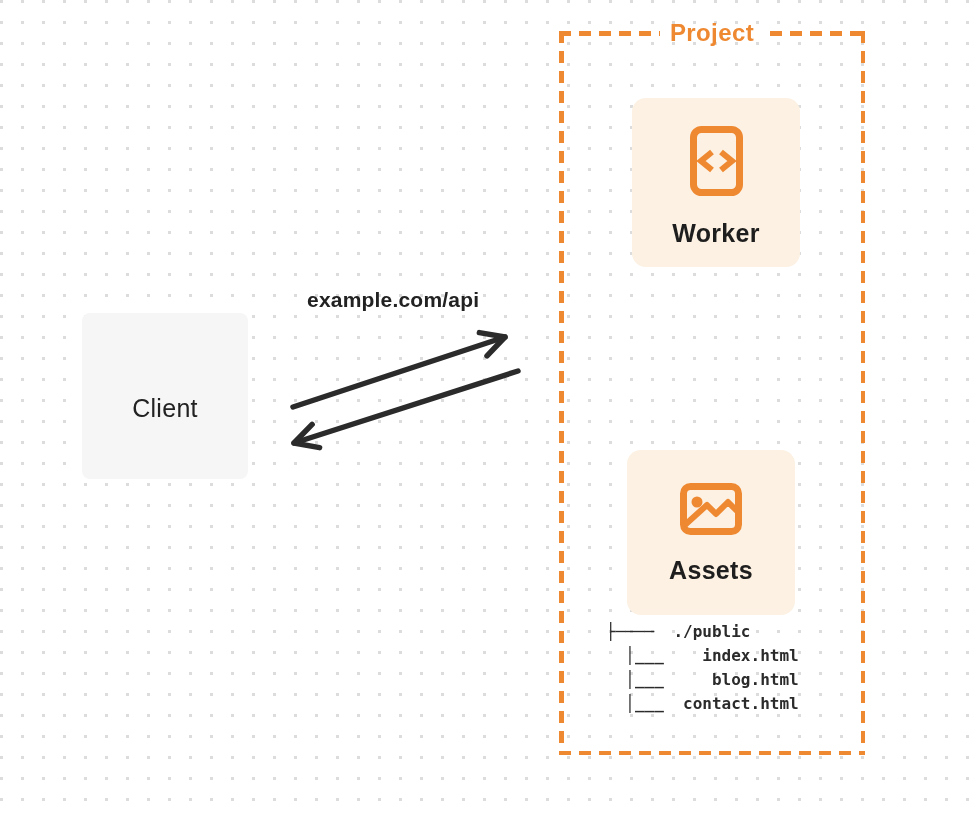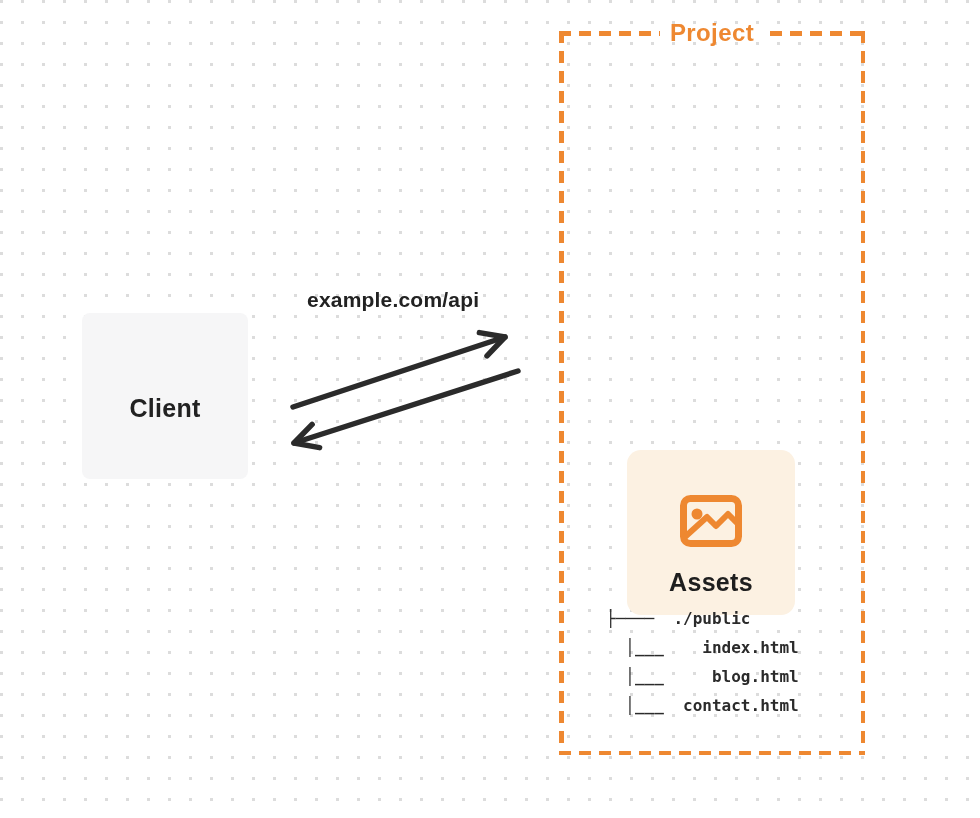--- a/index.html
+++ b/index.html
@@ -18,21 +18,21 @@
     background-size:21px 21px;background-position:12px 12px;
   }
   .arrows-svg{position:absolute;left:0;top:0;width:980px;height:818px;pointer-events:none;}
   .arrow-stroke{stroke:var(--arrow);stroke-width:5.5;fill:none;stroke-linecap:round;stroke-linejoin:round;}
 
   .client-card{
     position:absolute;left:82px;top:313px;width:166px;height:166px;
     background:var(--client-bg);border-radius:8px;
     display:flex;align-items:center;justify-content:center;
   }
-  .client-card .label{font-size:25px;font-weight:bold;color:var(--ink);letter-spacing:.3px;margin-top:25px;}
+  .client-card .label{font-size:25px;font-weight:normal;color:var(--ink);letter-spacing:.3px;margin-top:25px;}
 
   .request-label{
     position:absolute;left:307px;top:288px;
     font-size:21px;font-weight:bold;color:var(--ink);letter-spacing:.2px;
   }
 
   .project{position:absolute;left:559px;top:31px;width:306px;height:724px;}
   .pb{position:absolute;}
   .pb-h{height:4.5px;background-image:repeating-linear-gradient(90deg,var(--accent) 0 12px,transparent 12px 20px);}
   .pb-v{width:4.5px;top:0;height:724px;background-image:repeating-linear-gradient(180deg,var(--accent) 0 12px,transparent 12px 20px);}
@@ -44,31 +44,31 @@
   .project-title{
     position:absolute;top:-12px;left:50%;transform:translateX(-50%);
     font-size:24px;font-weight:bold;color:var(--accent);letter-spacing:.4px;white-space:nowrap;
   }
 
   .node-card{
     position:absolute;background:var(--card-bg);border-radius:14px;
     display:flex;flex-direction:column;align-items:center;
   }
   .worker-card{left:632px;top:98px;width:168px;height:169px;padding-top:28px;}
-  .assets-card{left:627px;top:450px;width:168px;height:165px;padding-top:45px;}
+  .assets-card{left:627px;top:450px;width:168px;height:165px;padding-top:33px;}
   .node-card .label{font-size:25px;font-weight:bold;color:#1E1E1E;letter-spacing:.3px;}
   .worker-card .label{margin-top:23px;}
   .assets-card .label{margin-top:21px;}
   .icon-stroke{stroke:var(--accent);fill:none;}
   .icon-fill{fill:var(--accent);}
 
   .file-tree{
-    position:absolute;left:606px;top:604px;
+    position:absolute;left:606px;top:620px;
     font-family:"DejaVu Sans Mono",monospace;
-    font-size:16px;line-height:29px;font-weight:bold;color:#2B2B2B;
+    font-size:16px;line-height:24px;font-weight:bold;color:#2B2B2B;
     white-space:pre;
   }
 </style>
 </head>
 <body>
 
 <div class="canvas">
 
   <svg class="arrows-svg" viewBox="0 0 980 818" xmlns="http://www.w3.org/2000/svg">
     <g>
@@ -89,20 +89,28 @@
 
   <div class="project">
     <div class="pb pb-h pb-top-left"></div>
     <div class="pb pb-h pb-top-right"></div>
     <div class="pb pb-v pb-left"></div>
     <div class="pb pb-v pb-right"></div>
     <div class="pb pb-h pb-bottom"></div>
     <div class="project-title">Project</div>
   </div>
 
+  <div class="node-card worker-card">
+    <svg width="53" height="70" viewBox="0 0 53 70" xmlns="http://www.w3.org/2000/svg">
+      <rect class="icon-stroke" x="3.5" y="3.5" width="46" height="63" rx="8" stroke-width="7"></rect>
+      <path class="icon-stroke" d="M22 26 L11 35 L22 44" stroke-width="6" stroke-linejoin="miter"></path>
+      <path class="icon-stroke" d="M31 26 L42 35 L31 44" stroke-width="6" stroke-linejoin="miter"></path>
+    </svg>
+    <span class="label">Worker</span>
+  </div>
 
   <div class="node-card assets-card">
     <svg width="62" height="52" viewBox="0 0 62 52" xmlns="http://www.w3.org/2000/svg">
       <rect class="icon-stroke" x="3.5" y="3.5" width="55" height="45" rx="7" stroke-width="7"></rect>
       <circle class="icon-fill" cx="17" cy="19" r="5.5"></circle>
       <path class="icon-stroke" d="M6 41 L27 22 L36 31 L48 19 L57 28" stroke-width="6" stroke-linecap="round" stroke-linejoin="round"></path>
     </svg>
     <span class="label">Assets</span>
   </div>
 

